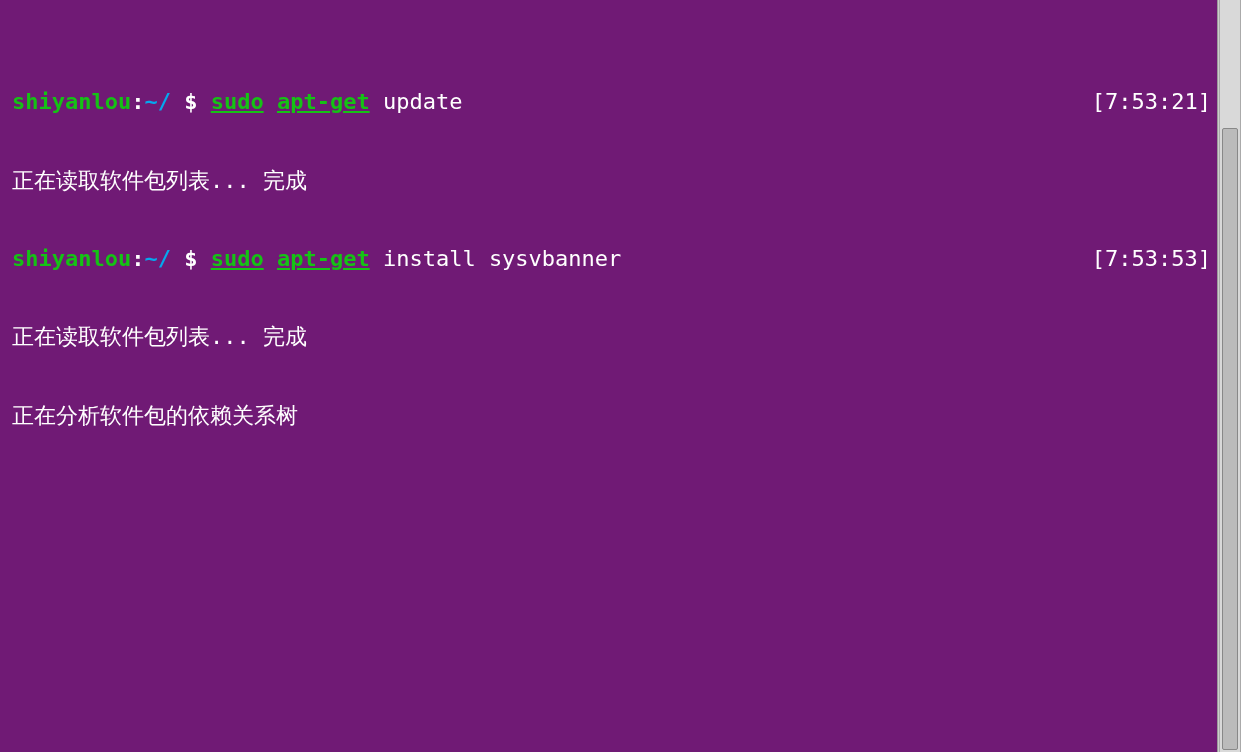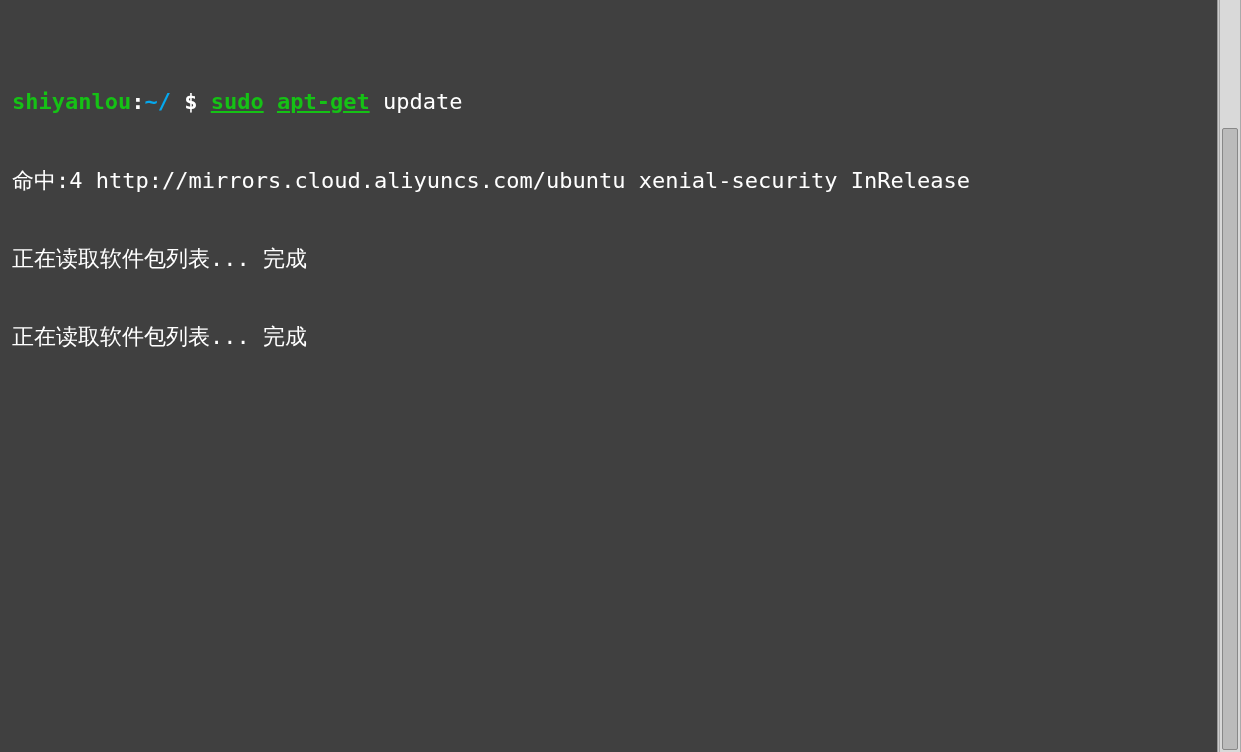--- a/index.html
+++ b/index.html
@@ -8,21 +8,21 @@
     width: 1241px;
     height: 752px;
     background: #cccccc;
     font-family: "DejaVu Sans Mono", "Liberation Mono", "Courier New", monospace;
     font-size: 22px;
     overflow: hidden;
   }
   .terminal-wrapper {
     width: 1218px;
     height: 752px;
-    background: #404040;
+    background: #701a75;
     color: #fff;
     border-right: 1px solid #999;
     position: relative;
     box-sizing: border-box;
     padding: 4px 2px 4px 12px;
     line-height: 1.78;
     white-space: pre;
   }
   .scrollbar {
     position: absolute;
@@ -55,24 +55,25 @@
     width: 1241px;
     height: 752px;
   }
 </style>
 </head>
 <body>
 
 <div class="container">
 <div class="terminal-wrapper">
 
-<span class="line"><span class="green">shiyanlou</span><span class="white-b">:</span><span class="cyan">~/</span><span class="white-b"> $ </span><span class="green ul">sudo</span><span> </span><span class="green ul">apt-get</span><span> update</span></span>
-<span class="line">命中:4 http://mirrors.cloud.aliyuncs.com/ubuntu xenial-security InRelease</span>
+<span class="line"><span class="green">shiyanlou</span><span class="white-b">:</span><span class="cyan">~/</span><span class="white-b"> $ </span><span class="green ul">sudo</span><span> </span><span class="green ul">apt-get</span><span> update</span><span class="ts">[7:53:21]</span></span>
 <span class="line">正在读取软件包列表... 完成</span>
+<span class="line"><span class="green">shiyanlou</span><span class="white-b">:</span><span class="cyan">~/</span><span class="white-b"> $ </span><span class="green ul">sudo</span><span> </span><span class="green ul">apt-get</span><span> install sysvbanner</span><span class="ts">[7:53:53]</span></span>
 <span class="line">正在读取软件包列表... 完成</span>
+<span class="line">正在分析软件包的依赖关系树</span>
 
 
 
 
 
 
 
 
 
 

